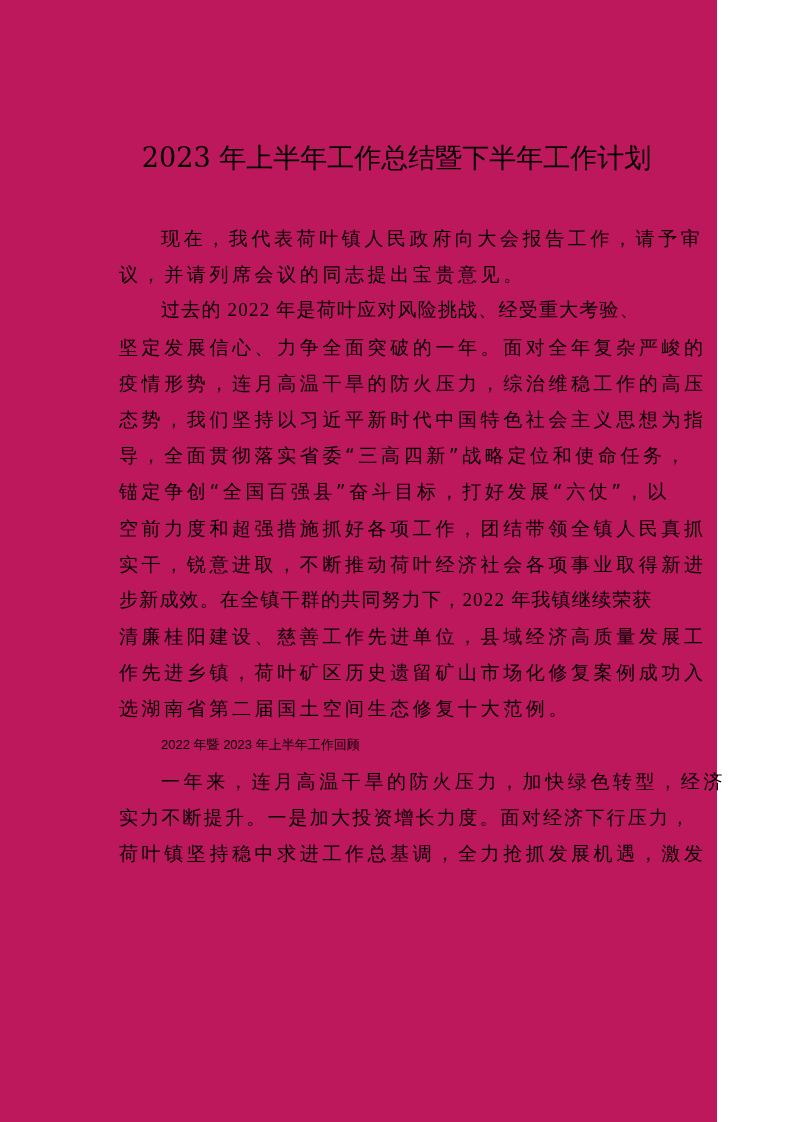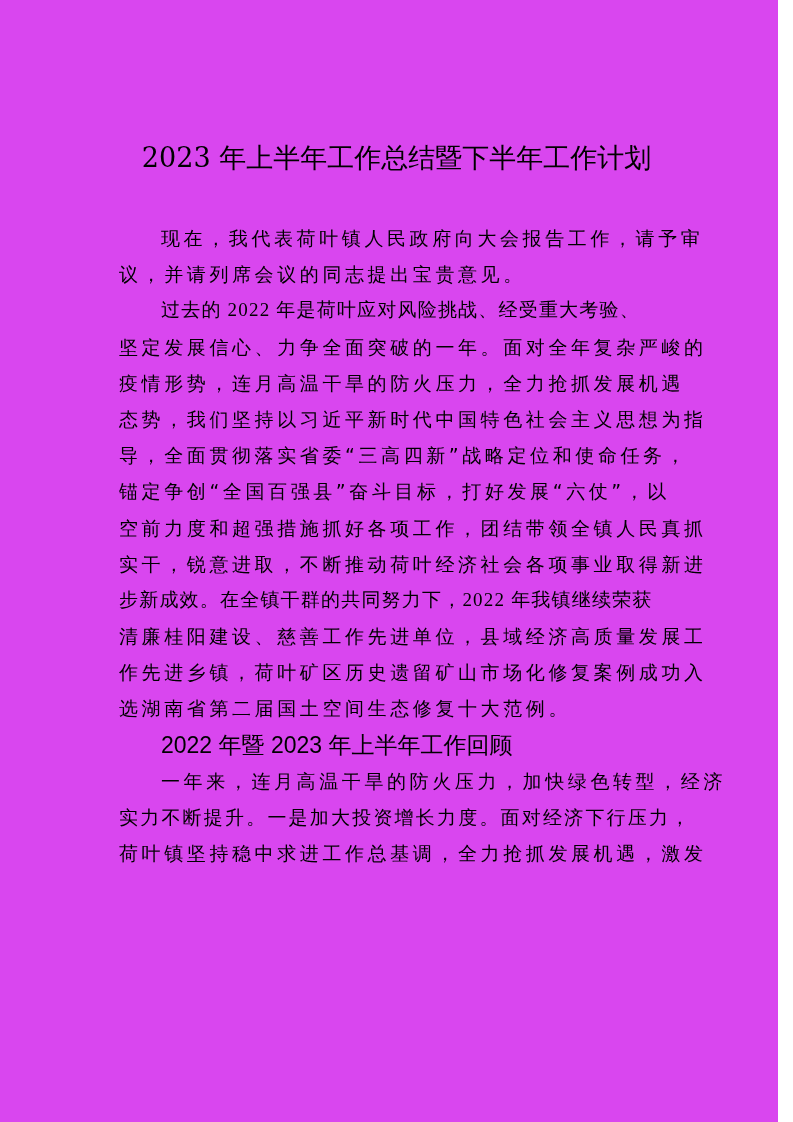--- a/index.html
+++ b/index.html
@@ -11,23 +11,23 @@
     width: 793px;
     height: 1122px;
     position: relative;
     overflow: hidden;
     color: #000000;
     font-family: "DejaVu Serif", "Liberation Serif", serif;
   }
   .page {
     position: absolute;
     left: 0; top: 0;
-    width: 778px;
+    width: 717px;
     height: 1122px;
-    background: #d946ef;
+    background: #be185d;
   }
   .title {
     position: absolute;
     left: 0;
     top: 140px;
     width: 793px;
     text-align: center;
     font-size: 27px;
     line-height: 36px;
     font-family: "DejaVu Serif", "Liberation Serif", serif;
@@ -48,42 +48,42 @@
     font-family: "DejaVu Sans", "Liberation Sans", sans-serif;
     letter-spacing: 3.6px;
   }
   .line.indent { padding-left: 42px; }
   .line.tight { letter-spacing: 2.2px; }
   .line.tighter { letter-spacing: 1.2px; font-family: Liberation Serif, serif; }
   .line.heading {
     padding-left: 42px;
     font-family: "Liberation Sans", "DejaVu Sans", sans-serif;
     letter-spacing: 0px;
-    font-size: 23px;
+    font-size: 13px;
   }
 </style>
 </head>
 <body>
 
 <div class="page">
 
   <div class="title">2023 年上半年工作总结暨下半年工作计划</div>
 
   <div class="body">
 
 
     <div>
       <div class="line indent">现在，我代表荷叶镇人民政府向大会报告工作，请予审</div>
       <div class="line">议，并请列席会议的同志提出宝贵意见。</div>
     </div>
 
     <div>
       <div class="line indent tighter">过去的 2022 年是荷叶应对风险挑战、经受重大考验、</div>
       <div class="line">坚定发展信心、力争全面突破的一年。面对全年复杂严峻的</div>
-      <div class="line">疫情形势，连月高温干旱的防火压力，全力抢抓发展机遇</div>
+      <div class="line">疫情形势，连月高温干旱的防火压力，综治维稳工作的高压</div>
       <div class="line">态势，我们坚持以习近平新时代中国特色社会主义思想为指</div>
       <div class="line">导，全面贯彻落实省委“三高四新”战略定位和使命任务，</div>
       <div class="line">锚定争创“全国百强县”奋斗目标，打好发展“六仗”，以</div>
       <div class="line">空前力度和超强措施抓好各项工作，团结带领全镇人民真抓</div>
       <div class="line">实干，锐意进取，不断推动荷叶经济社会各项事业取得新进</div>
       <div class="line tighter">步新成效。在全镇干群的共同努力下，2022 年我镇继续荣获</div>
       <div class="line">清廉桂阳建设、慈善工作先进单位，县域经济高质量发展工</div>
       <div class="line">作先进乡镇，荷叶矿区历史遗留矿山市场化修复案例成功入</div>
       <div class="line">选湖南省第二届国土空间生态修复十大范例。</div>
     </div>

